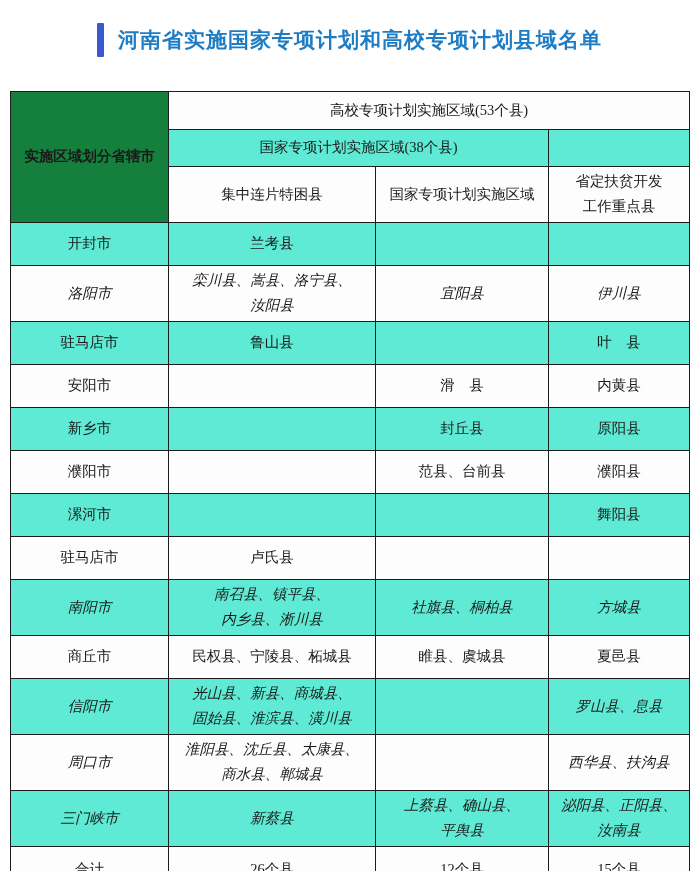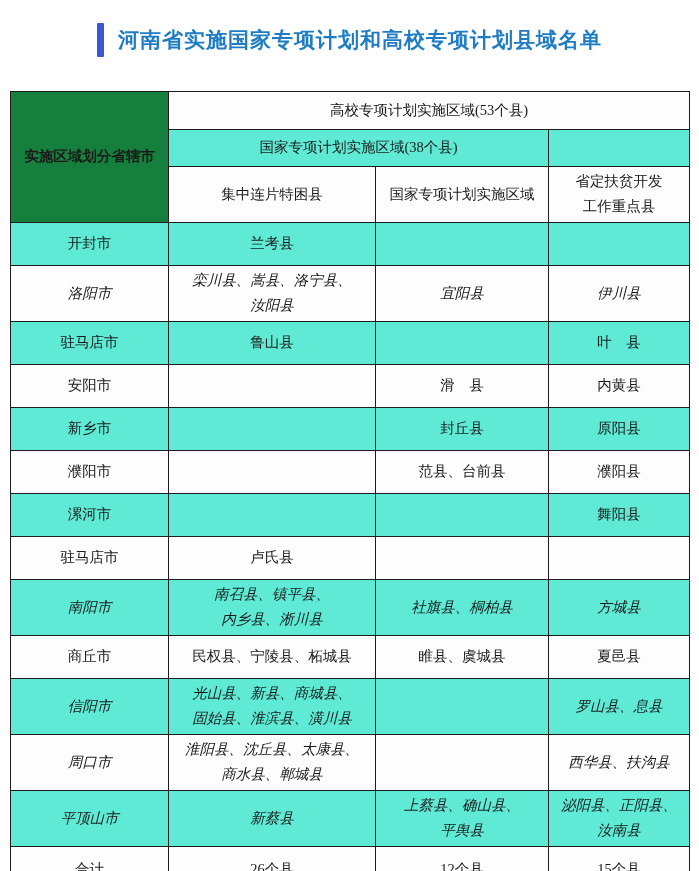--- a/index.html
+++ b/index.html
@@ -169,21 +169,21 @@
         <td>罗山县、息县</td>
       </tr>
       <tr class="double">
         <td>周口市</td>
         <td>淮阳县、沈丘县、太康县、
 商水县、郸城县</td>
         <td></td>
         <td>西华县、扶沟县</td>
       </tr>
       <tr class="double tint">
-        <td>平顶山市</td>
+        <td>三门峡市</td>
         <td>新蔡县</td>
         <td>上蔡县、确山县、
 平舆县</td>
         <td>泌阳县、正阳县、
 汝南县</td>
       </tr>
       <tr class="total-row">
         <td>合计</td>
         <td>26个县</td>
         <td>12个县</td>

